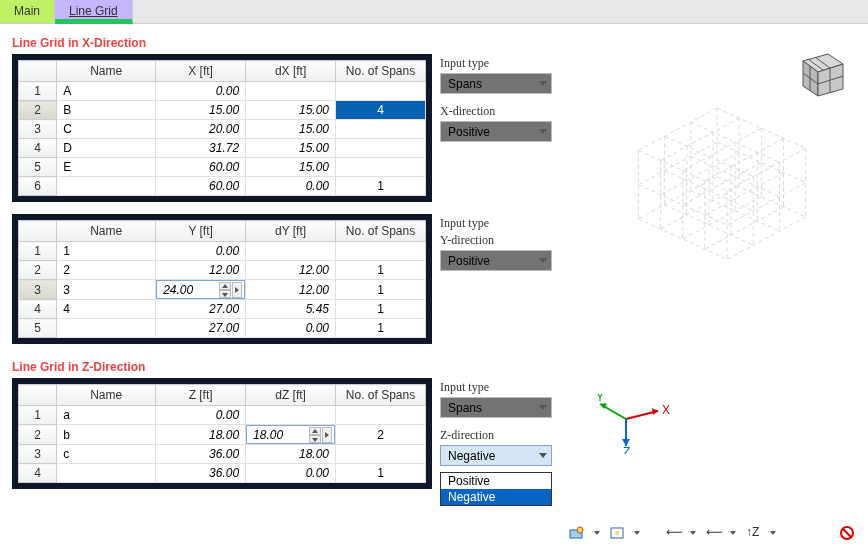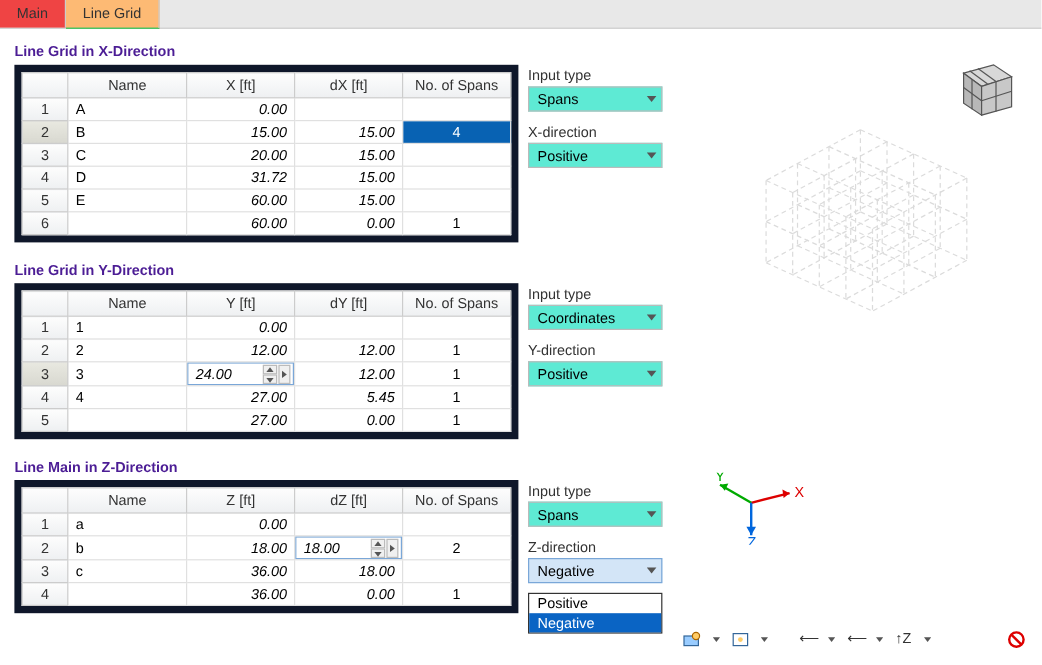--- a/index.html
+++ b/index.html
@@ -1,24 +1,24 @@
 <!DOCTYPE html>
 <html><head>
 <meta charset="utf-8">
 <style>
 * { box-sizing: border-box; margin: 0; padding: 0; font-family: "Segoe UI", Tahoma, sans-serif; font-size: 12px; }
 body { background: #fff; width: 868px; height: 554px; overflow: hidden; position: relative; }
 .tabs { display: flex; background: #e8e8e8; height: 24px; border-bottom: 1px solid #ccc; }
-.tab { padding: 4px 14px; background: #ef4444; border-right: 1px solid #ccc; cursor: pointer; color: #333; }
-.tab.active { background: #fdba74; border-bottom: 1px solid #22c55e; margin-bottom: -1px; }
+.tab { padding: 4px 14px; background: #bef264; border-right: 1px solid #ccc; cursor: pointer; color: #333; }
+.tab.active { background: #c4b5fd; border-bottom: 5px solid #22c55e; margin-bottom: -1px; text-decoration: underline; }
 .content { display: flex; height: 530px; }
 .left { width: 556px; padding: 8px 8px 8px 12px; overflow: hidden; }
 .right { flex: 1; border-left: 0px solid #ddd; position: relative; }
 .section { margin-bottom: 12px; }
-.section-title { color: #4c1d95; font-weight: 600; padding: 4px 0; }
+.section-title { color: #ef4444; font-weight: 600; padding: 4px 0; }
 .section-body { display: flex; gap: 8px; }
 .grid { border: 6px solid #0f172a; flex: 0 0 420px; }
 table { border-collapse: collapse; width: 100%; }
 th { background: linear-gradient(#fdfdfd,#eef0f2); border: 1px solid #ccc; padding: 3px 4px; font-weight: 400; color: #333; text-align: center; }
 td { border: 1px solid #e0e0e0; padding: 2px 6px; height: 17px; background: #fff; }
 td.rownum { background: linear-gradient(#fdfdfd,#eef0f2); text-align: center; width: 34px; border: 1px solid #ccc; color: #333; }
 td.rownum.sel { background: linear-gradient(#e8e8e0,#d8d8d0); }
 td.name { text-align: left; width: 88px; }
 td.num { text-align: right; width: 80px; font-style: italic; }
 td.spans { text-align: center; width: 80px; }
@@ -27,22 +27,22 @@
 .spin-wrap { display: flex; align-items: center; justify-content: flex-end; padding: 0 2px 0 6px; background: #fff; border: 1px solid #7aa7d8; height: 19px; }
 .spin-val { flex: 1; text-align: left; padding-right: 4px; }
 .spin-btns { display: flex; flex-direction: column; }
 .spin-btn { width: 12px; height: 8px; background: #f0f0f0; border: 1px solid #bbb; position: relative; }
 .spin-btn::after { content: ""; position: absolute; left: 2px; top: 1px; border-left: 3px solid transparent; border-right: 3px solid transparent; }
 .spin-btn.up::after { border-bottom: 4px solid #555; }
 .spin-btn.dn::after { border-top: 4px solid #555; top: 2px; }
 .spin-extra { width: 10px; height: 16px; background: #f0f0f0; border: 1px solid #bbb; margin-left: 1px; position: relative; }
 .spin-extra::after { content: ""; position: absolute; left: 2px; top: 4px; border-top: 3px solid transparent; border-bottom: 3px solid transparent; border-left: 4px solid #555; }
 .opts { flex: 1; padding: 2px 0; }
-.opt-lbl { color: #333; margin-bottom: 2px; }
-.combo { display: flex; align-items: center; justify-content: space-between; border: 1px solid #bbb; background: #5eead4; padding: 2px 4px 2px 7px; width: 112px; height: 21px; margin-bottom: 10px; cursor: pointer; }
+.opt-lbl { color: #333; margin-bottom: 2px; font-family: Liberation Serif, serif; }
+.combo { display: flex; align-items: center; justify-content: space-between; border: 1px solid #bbb; background: #737373; padding: 2px 4px 2px 7px; width: 112px; height: 21px; margin-bottom: 10px; cursor: pointer; }
 .combo-arrow { width: 0; height: 0; border-left: 4px solid transparent; border-right: 4px solid transparent; border-top: 5px solid #555; }
 .combo.open { background: #d3e5f7; border-color: #7aa7d8; }
 .dropdown { position: absolute; border: 1px solid #333; background: #fff; width: 112px; z-index: 100; }
 .dropdown div { padding: 1px 7px; cursor: pointer; }
 .dropdown div.sel { background: #0a64c4; color: #fff; }
 .preview { position: absolute; top: 10px; left: 10px; right: 10px; bottom: 40px; }
 .preview .wire { position: absolute; top: 30px; left: 20px; right: 10px; bottom: 120px; opacity: 0.35; }
 .wire svg line { stroke: #999; stroke-width: 1; stroke-dasharray: 4 3; }
 .cube3d { position: absolute; top: 10px; right: 10px; width: 60px; height: 60px; }
 .axes { position: absolute; bottom: 60px; left: 30px; width: 80px; height: 60px; }
@@ -129,21 +129,20 @@
             </div>
     <div class="opt-lbl">X-direction</div>
     <div class="combo">
               <span>Positive</span>
               <span class="combo-arrow"></span>
             </div>
   </div>
         </div>
       </div>
       <div class="section">
-        <div class="section-title">Line Grid in Y-Direction</div>
         <div class="section-body">
           <div class="grid">
             <table>
               <tbody>
                 <tr>
                   <th style="width:34px"></th>
                   <th>Name</th>
                   <th>Y [ft]</th>
                   <th>dY [ft]</th>
                   <th>No. of Spans</th>
@@ -190,34 +189,30 @@
                   <td class="name "></td>
                   <td class="num ">27.00</td>
                   <td class="num ">0.00</td>
                   <td class="spans ">1</td>
                 </tr>
               </tbody>
             </table>
           </div>
           <div class="opts" style="position: relative;">
     <div class="opt-lbl">Input type</div>
-    <div class="combo">
-              <span>Coordinates</span>
-              <span class="combo-arrow"></span>
-            </div>
     <div class="opt-lbl">Y-direction</div>
     <div class="combo">
               <span>Positive</span>
               <span class="combo-arrow"></span>
             </div>
   </div>
         </div>
       </div>
       <div class="section">
-        <div class="section-title">Line Main in Z-Direction</div>
+        <div class="section-title">Line Grid in Z-Direction</div>
         <div class="section-body">
           <div class="grid">
             <table>
               <tbody>
                 <tr>
                   <th style="width:34px"></th>
                   <th>Name</th>
                   <th>Z [ft]</th>
                   <th>dZ [ft]</th>
                   <th>No. of Spans</th>

